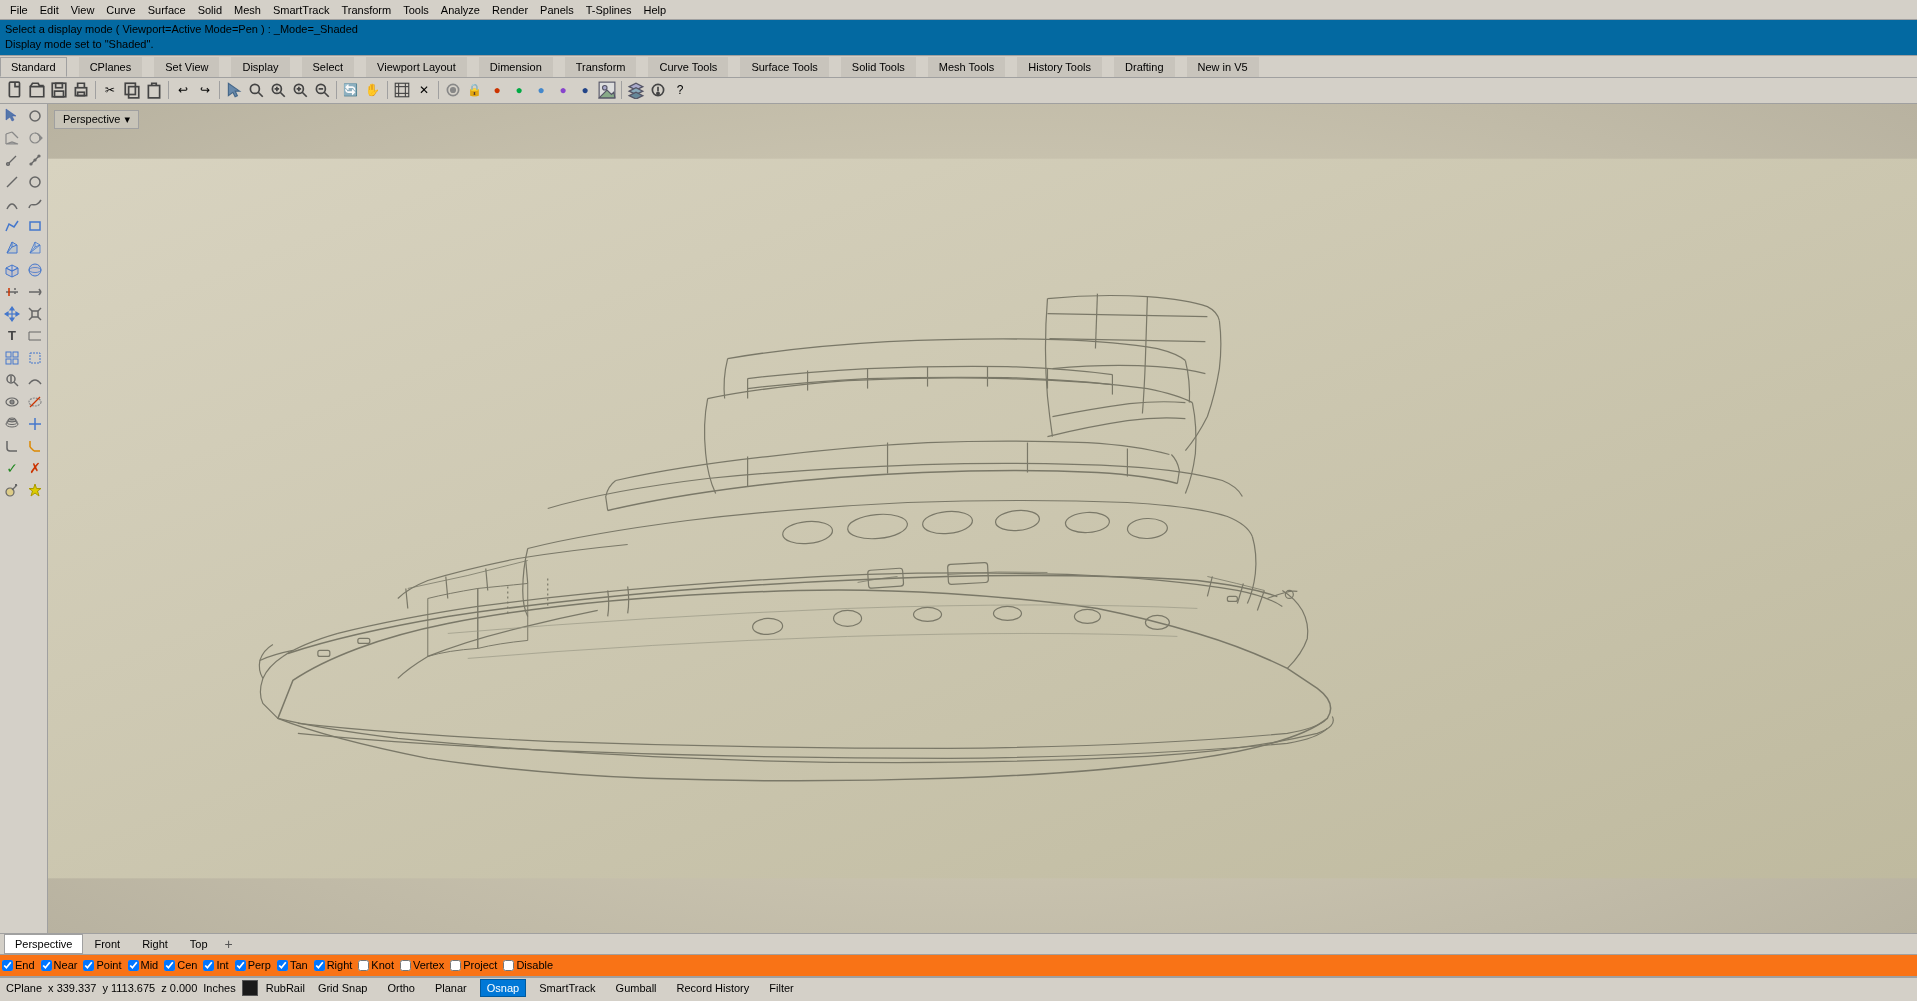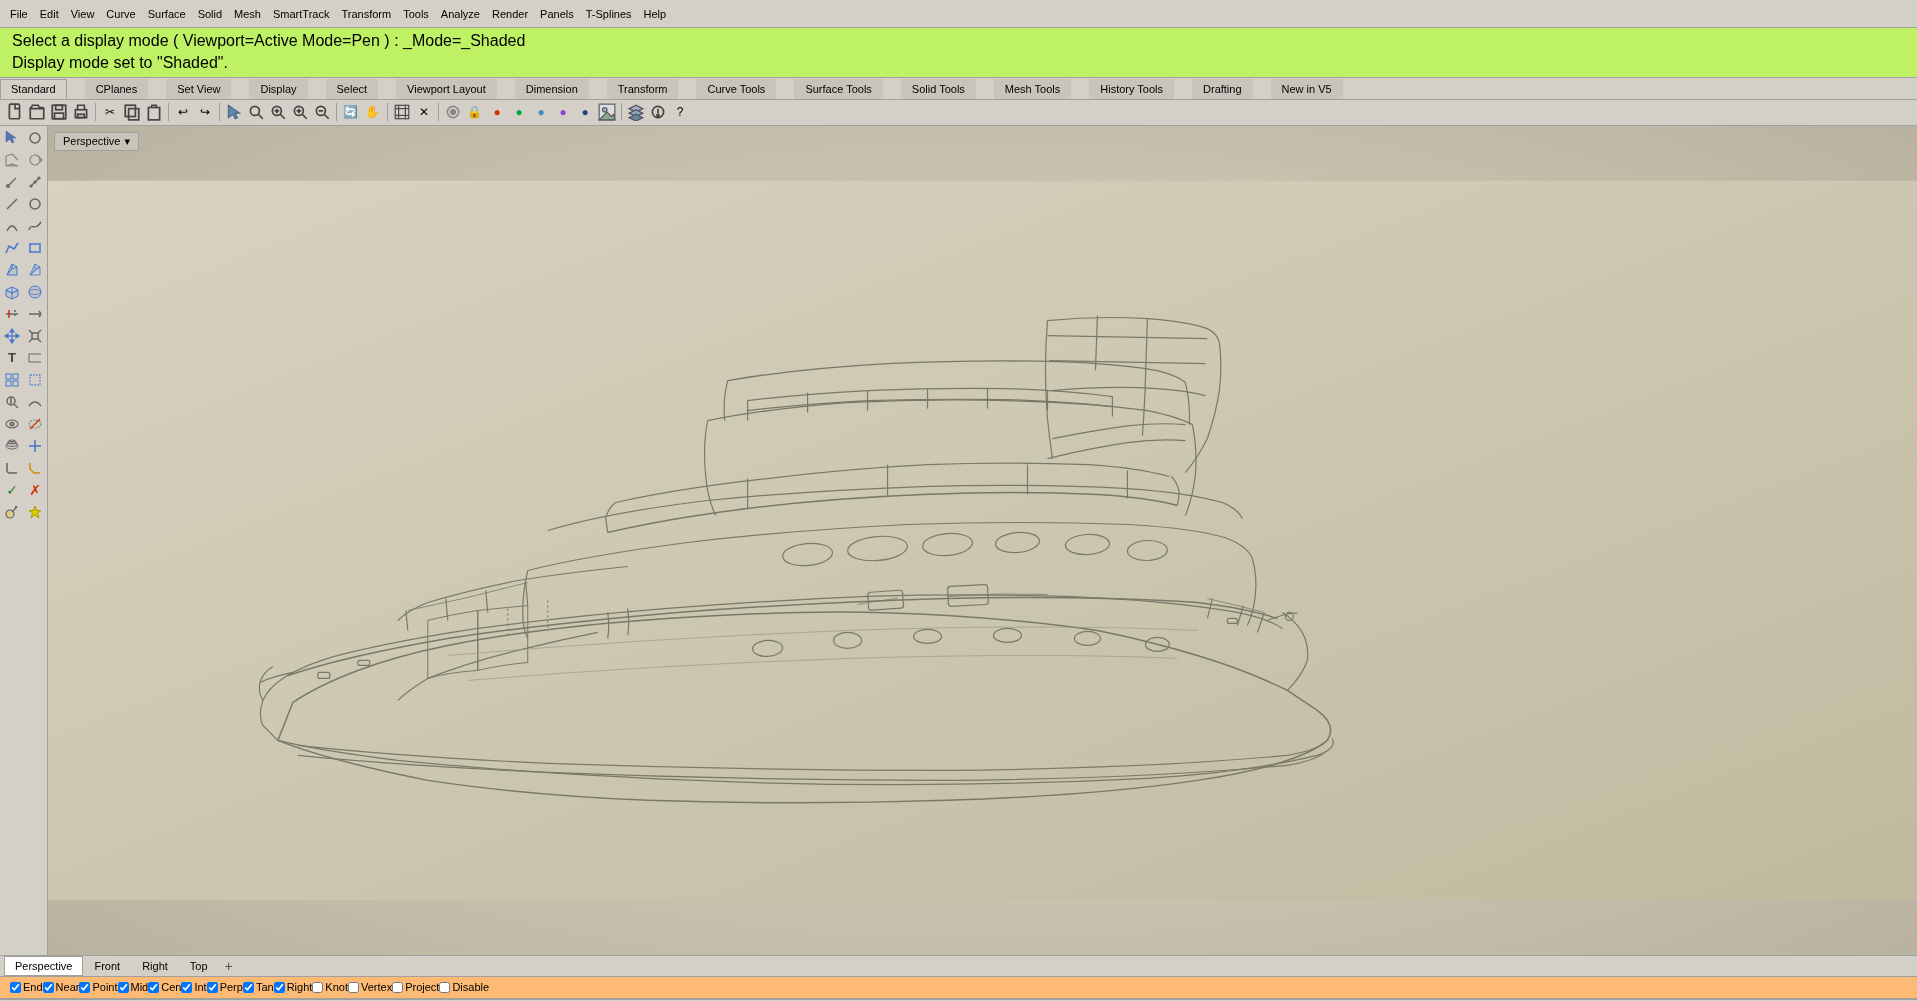--- a/index.html
+++ b/index.html
@@ -12,56 +12,56 @@
       overflow: hidden;
       user-select: none;
     }
 
     
     #menu-bar {
       display: flex;
       align-items: center;
       background: #d4d0c8;
       border-bottom: 1px solid #a0a0a0;
-      height: 28px;
+      height: 20px;
       padding: 0 4px;
     }
     .menu-item {
       padding: 2px 6px;
       cursor: pointer;
       font-size: 11px;
       color: #000;
     }
 
     
     #status-top {
-      background: #bef264;
-      padding: 2px 12px;
-      font-size: 16px;
+      background: #0369a1;
+      padding: 2px 5px;
+      font-size: 11px;
       line-height: 1.4;
       border-bottom: 1px solid #a0a0a0;
     }
 
     
     #toolbar-tabs {
       display: flex;
       background: #d4d0c8;
       border-bottom: 1px solid #a0a0a0;
       padding: 0;
       height: 22px;
       align-items: flex-end;
     }
     .toolbar-tab {
       padding: 2px 10px;
       font-size: 11px;
       cursor: pointer;
       border: 1px solid transparent;
       border-bottom: none;
       background: #c8c4bc;
-      margin-right: 18px;
+      margin-right: 12px;
       color: #000;
       height: 20px;
       display: flex;
       align-items: center;
     }
     .toolbar-tab.active {
       background: #d4d0c8;
       border-color: #a0a0a0;
       border-bottom: 1px solid #d4d0c8;
     }
@@ -183,24 +183,25 @@
       padding: 2px 6px;
       font-size: 14px;
       cursor: pointer;
       color: #555;
     }
 
     
     #osnap-bar {
       display: flex;
       align-items: center;
-      background: #fdba74;
+      background: #f97316;
       height: 22px;
-      padding: 0 10px;
+      padding: 0 2px;
       border-bottom: 1px solid #a0a0a0;
+      gap: 6px;
     }
     .osnap-item {
       display: flex;
       align-items: center;
       gap: 2px;
       font-size: 11px;
       cursor: pointer;
     }
     .osnap-item input[type=checkbox] {
       width: 11px;

